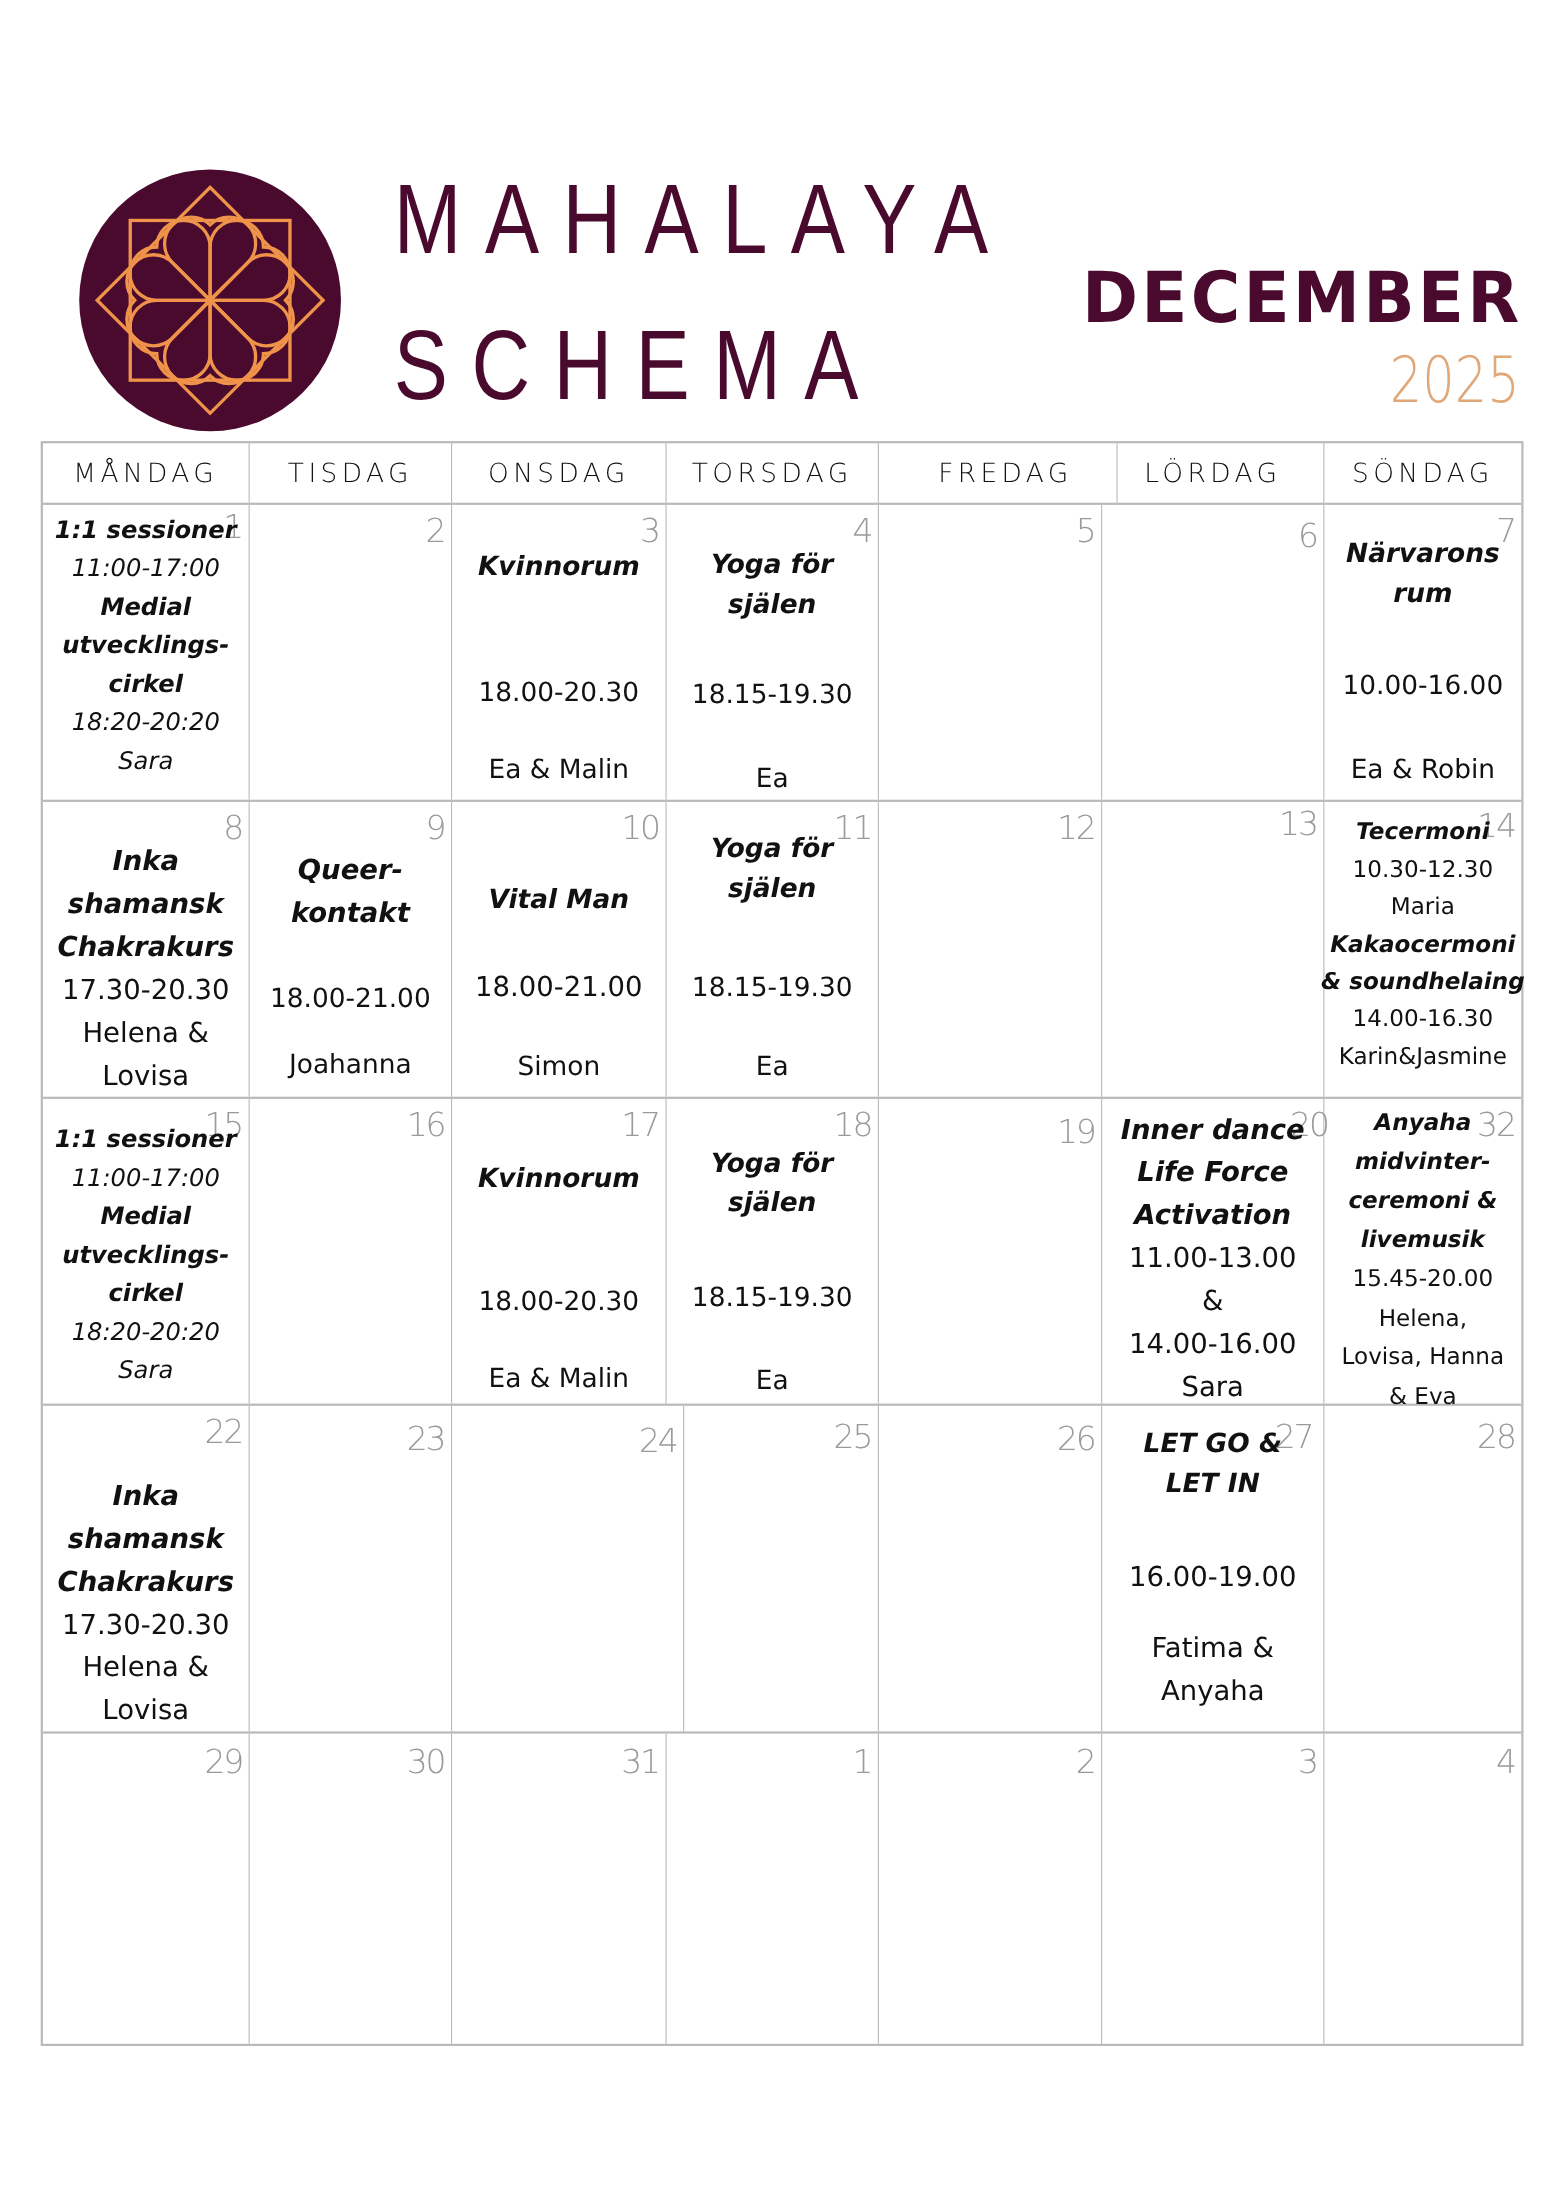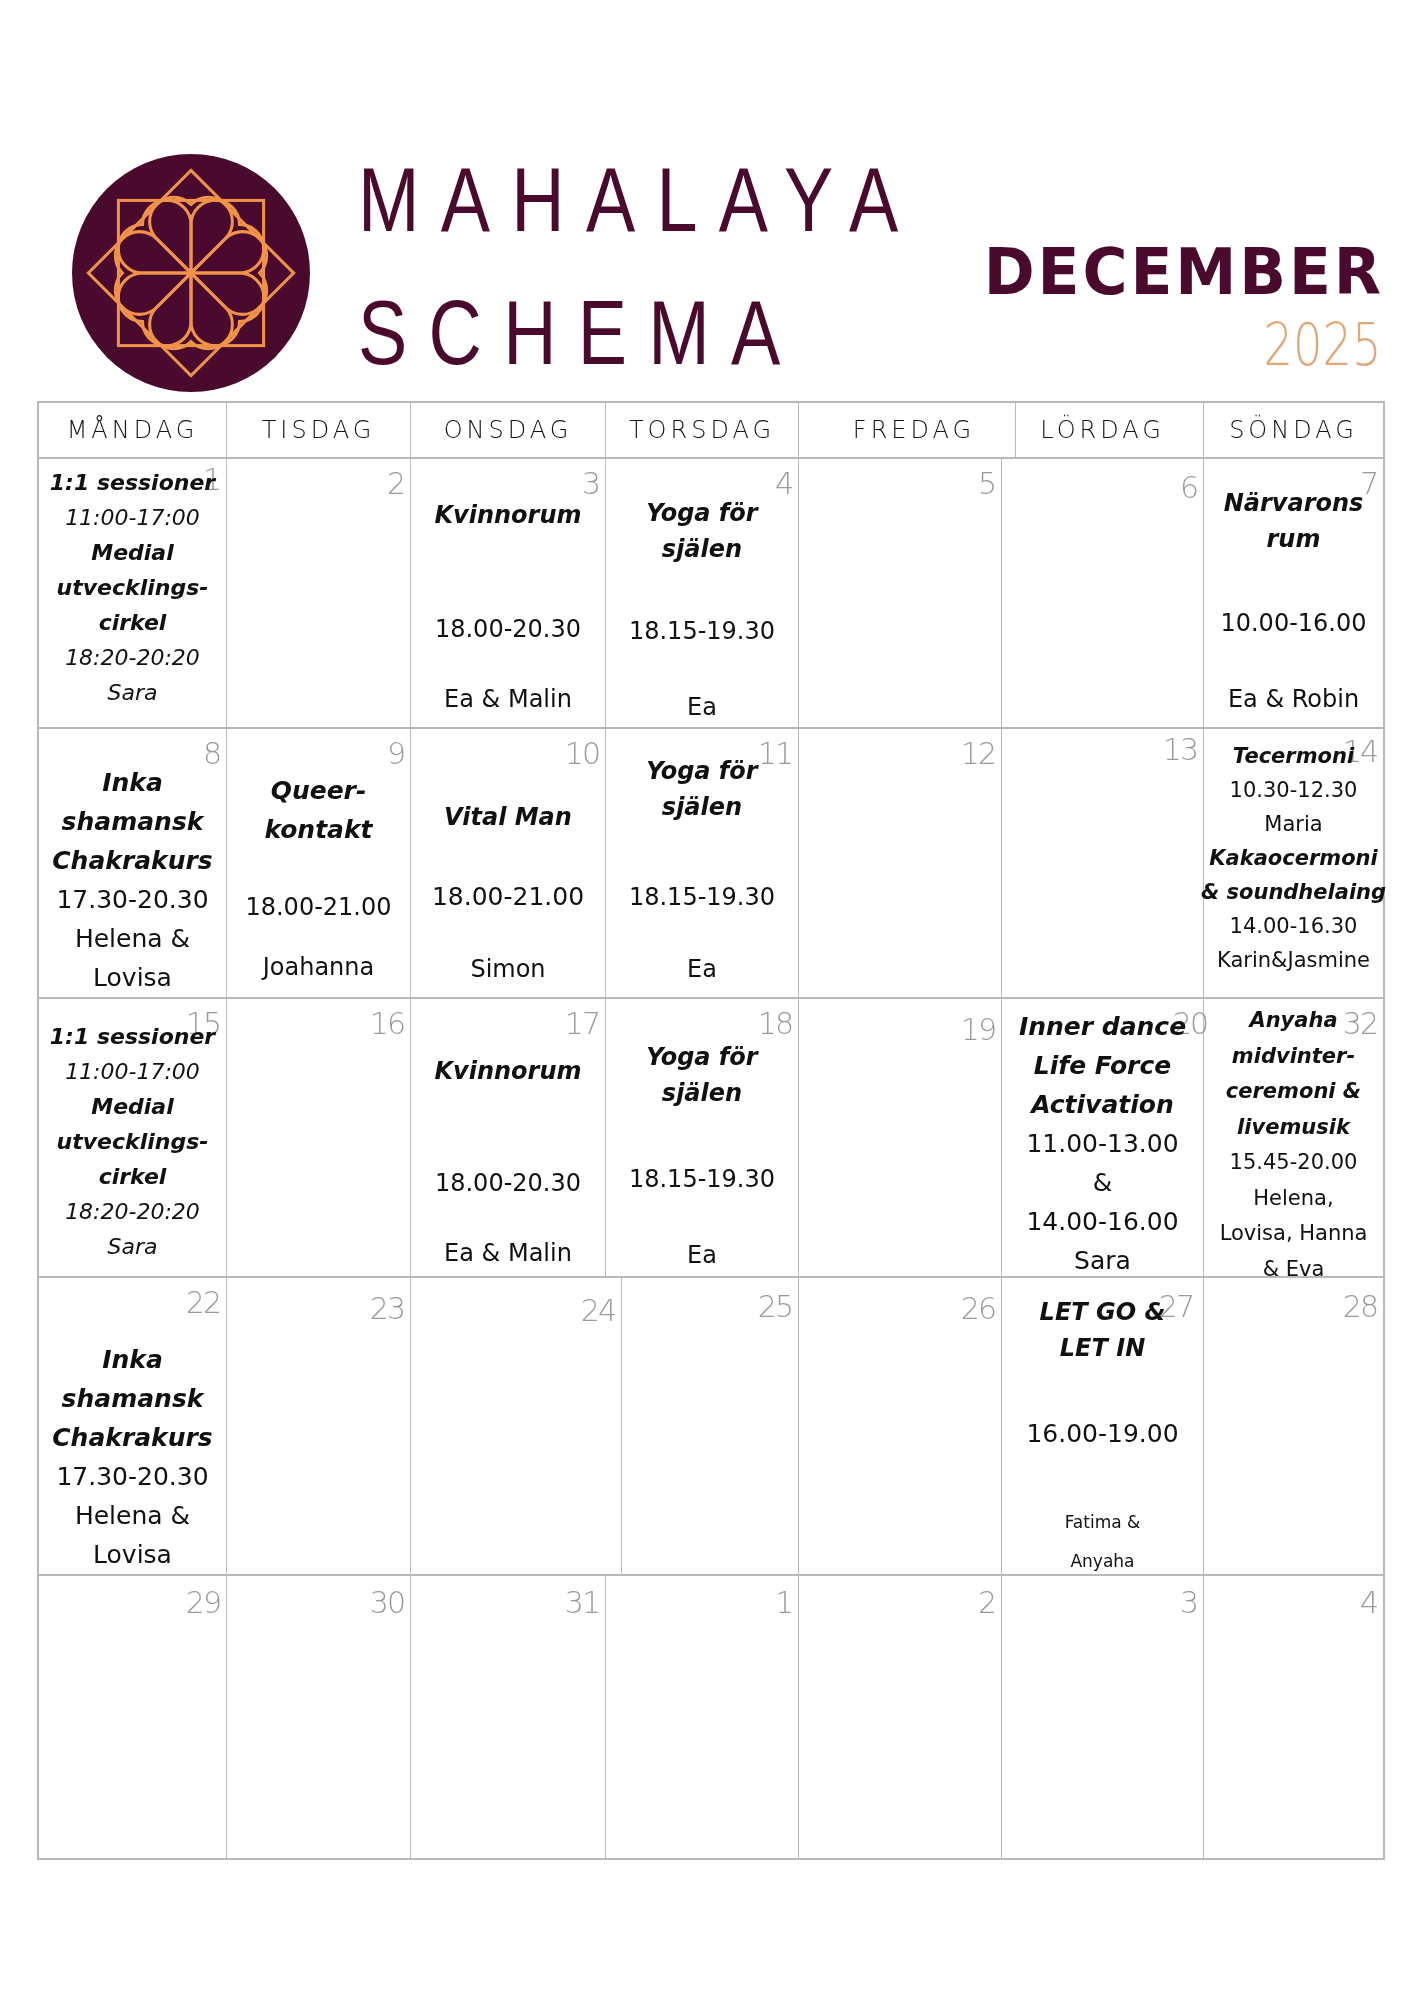--- a/index.html
+++ b/index.html
@@ -292,21 +292,21 @@
     </div>
     <div class="day" style="left:963px;width:202px">
       <span class="daynum" style="top:12px;right:10px">27</span>
       <div class="content" style="top:16px">
         <div class="b">LET GO &amp;</div>
         <div class="b">LET IN</div>
       </div>
       <div class="content" style="top:138px;font-size:25px">
         <div>16.00-19.00</div>
       </div>
-      <div class="content" style="top:225px;font-size:17px;line-height:39px">
+      <div class="content" style="top:200px;font-size:25px;line-height:39px">
         <div>Fatima &amp;</div>
         <div>Anyaha</div>
       </div>
     </div>
     <div class="day last" style="left:1165px;width:179px">
       <span class="daynum" style="top:12px">28</span>
     </div>
   </div>
 
   <div class="week" style="top:1173px;height:282px">

